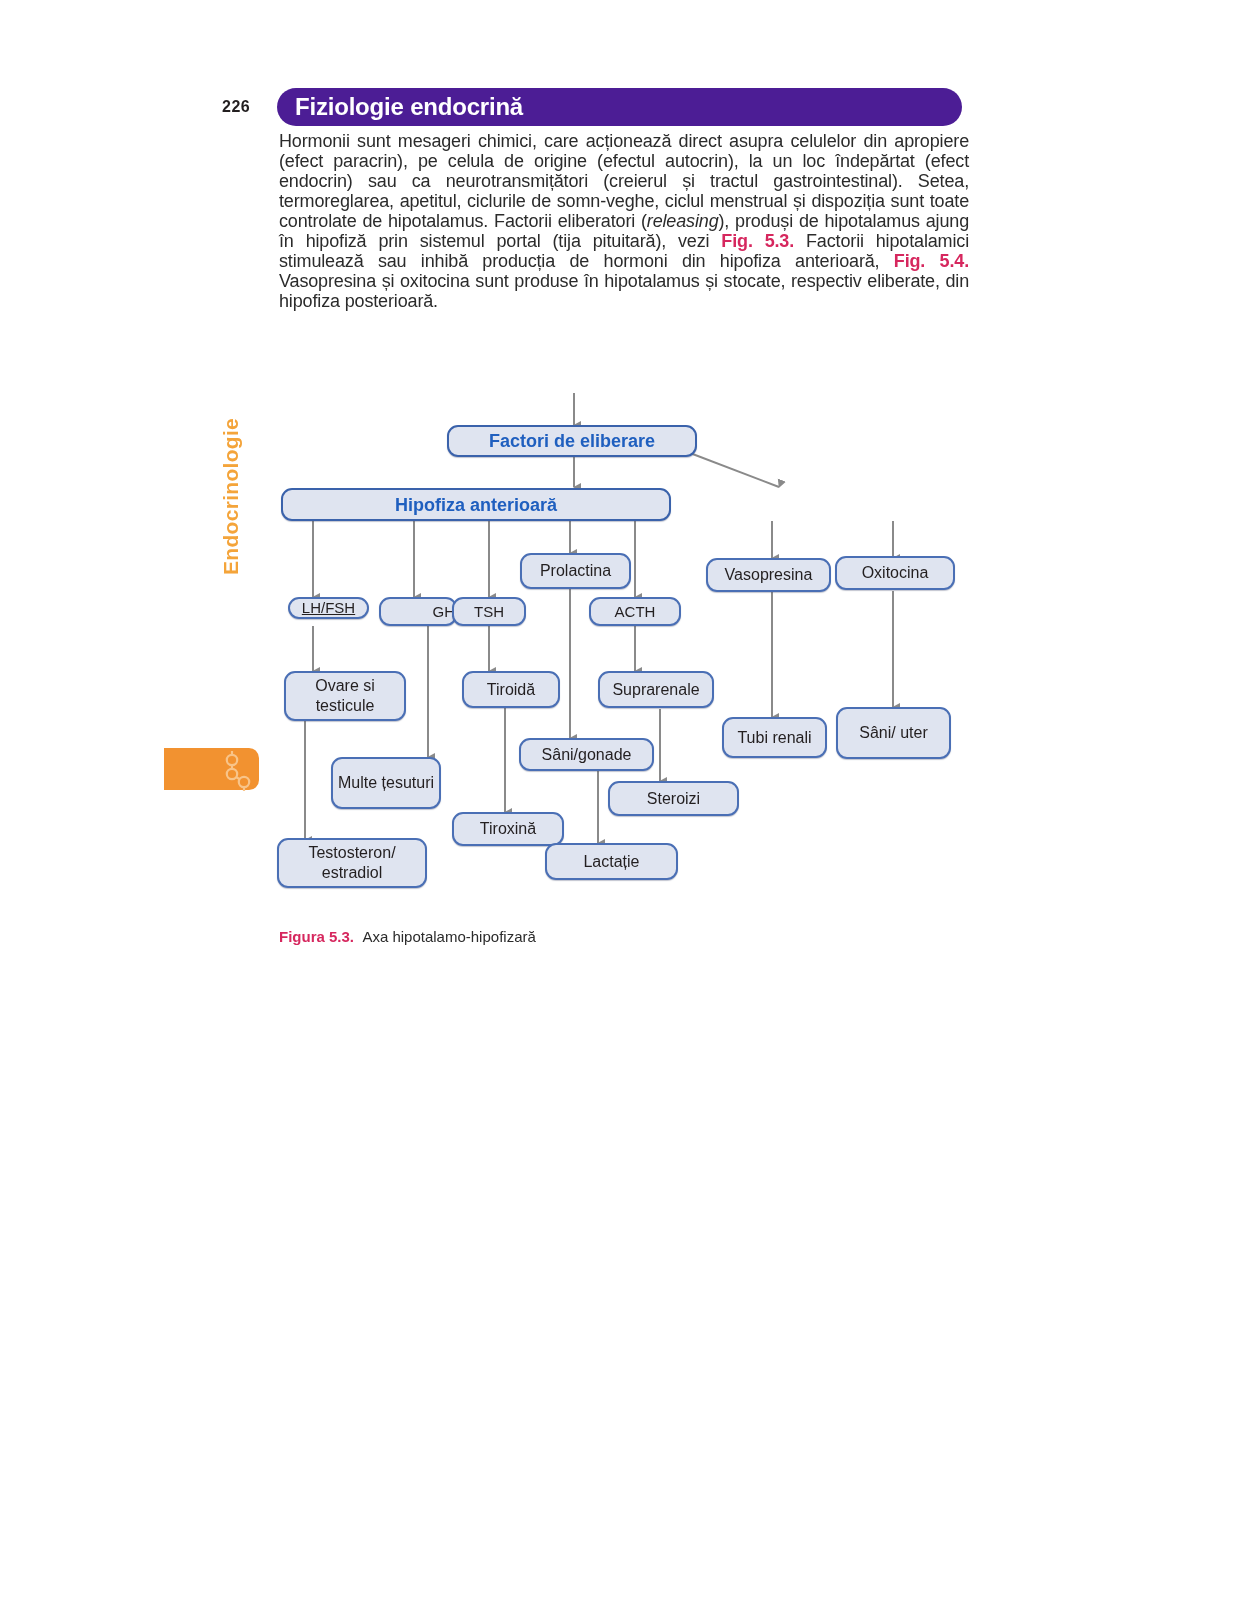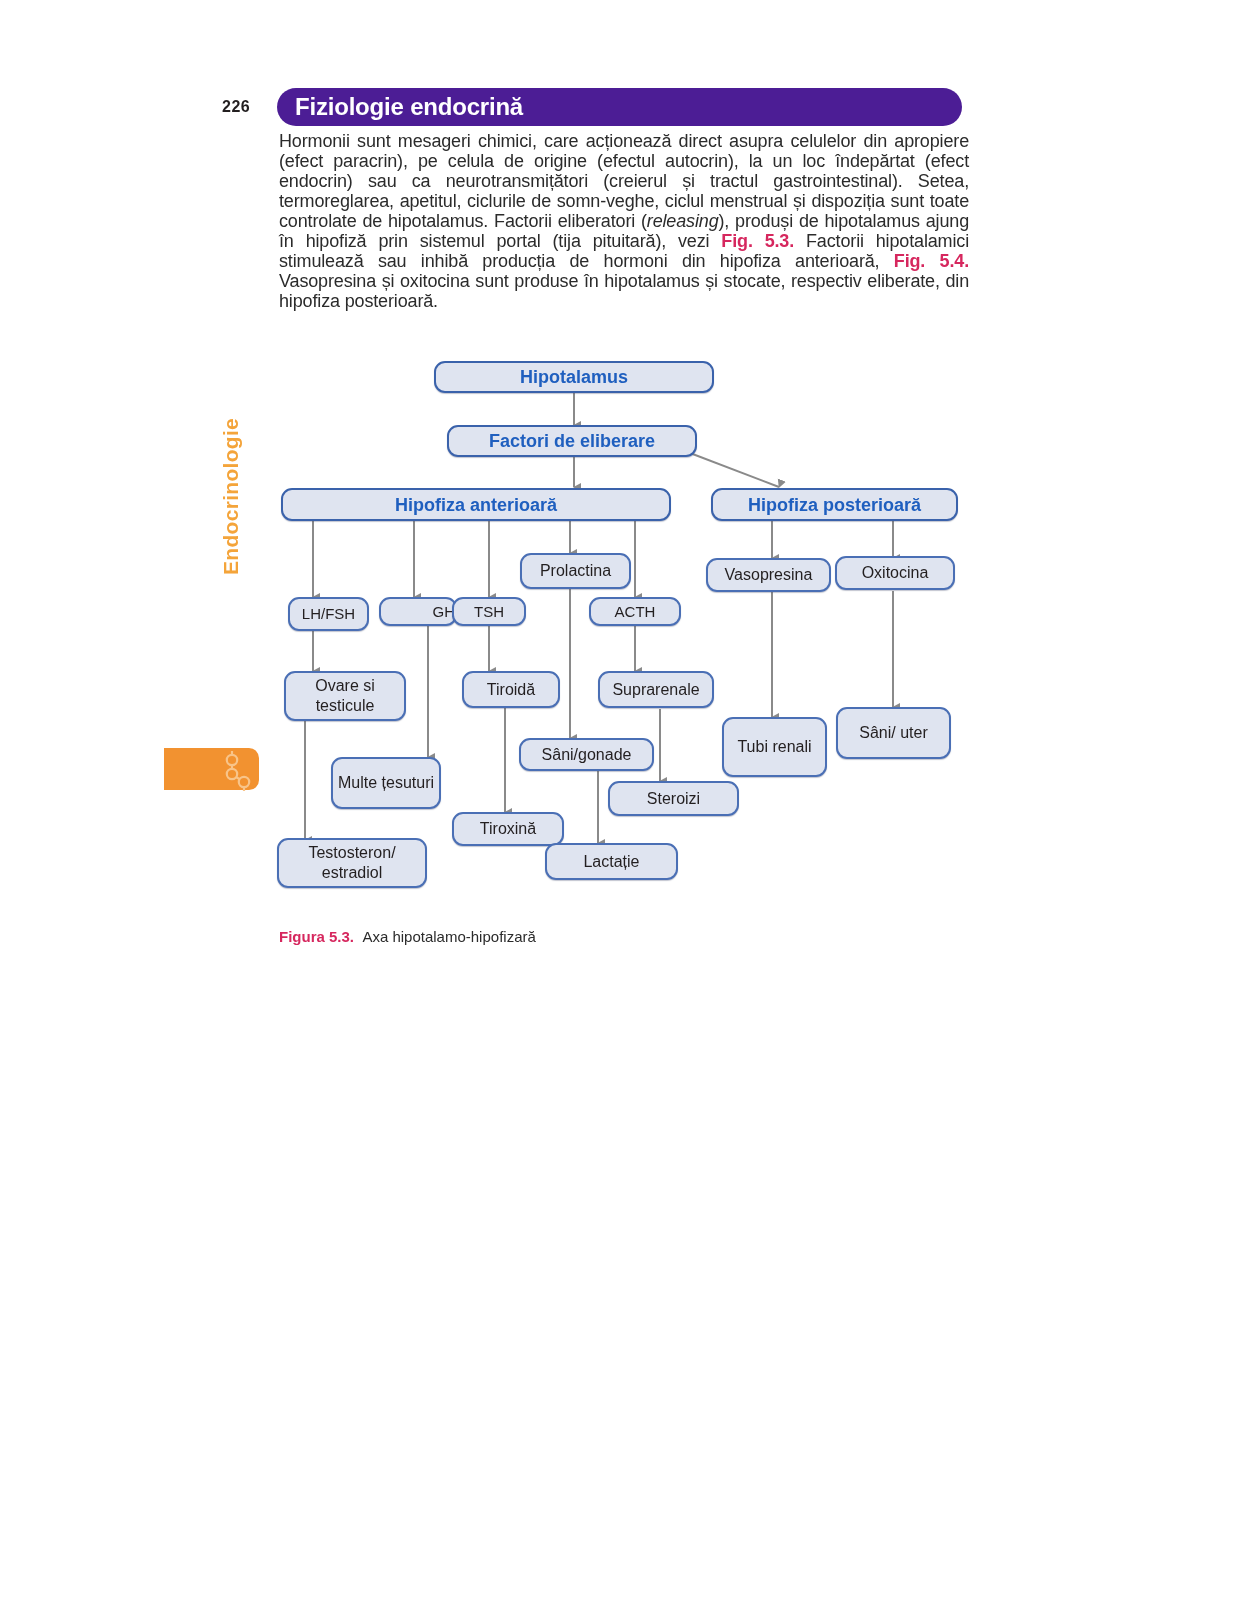--- a/index.html
+++ b/index.html
@@ -194,36 +194,30 @@
       <path d="M772,591 L772,717"></path>
       <path d="M893,591 L893,707"></path>
 
       <path d="M305,719 L305,840"></path>
       <path d="M505,708 L505,812"></path>
       <path d="M660,709 L660,781"></path>
       <path d="M598,771 L598,843"></path>
     </g>
   </svg>
 
-  <div class="node hdr" style="left:434px;top:361px;width:280px;height:32px;">
-    <span>Hipotalamus</span>
-  </div>
 
   <div class="node hdr" style="left:447px;top:425px;width:250px;height:32px;">
     <span>Factori de eliberare</span>
   </div>
 
   <div class="node hdr" style="left:281px;top:488px;width:390px;height:33px;">
     <span>Hipofiza anterioară</span>
   </div>
-  <div class="node hdr" style="left:711px;top:488px;width:247px;height:33px;">
-    <span>Hipofiza posterioară</span>
-  </div>
-
-  <div class="node small" style="left:288px;top:597px;width:81px;height:34px;">
+
+  <div class="node small" style="left:288px;top:597px;width:81px;height:22px;text-decoration:underline;">
     <span>LH/FSH</span>
   </div>
   <div class="node small" style="left:379px;top:597px;width:78px;height:29px;justify-content:flex-end;">
     <span>GH</span>
   </div>
   <div class="node small" style="left:452px;top:597px;width:74px;height:29px;">
     <span>TSH</span>
   </div>
   <div class="node" style="left:520px;top:553px;width:111px;height:36px;">
     <span>Prolactina</span>
@@ -240,21 +234,21 @@
 
   <div class="node" style="left:284px;top:671px;width:122px;height:50px;">
     <span>Ovare si testicule</span>
   </div>
   <div class="node" style="left:462px;top:671px;width:98px;height:37px;">
     <span>Tiroidă</span>
   </div>
   <div class="node" style="left:598px;top:671px;width:116px;height:37px;">
     <span>Suprarenale</span>
   </div>
-  <div class="node" style="left:722px;top:717px;width:105px;height:60px;">
+  <div class="node" style="left:722px;top:717px;width:105px;height:41px;">
     <span>Tubi renali</span>
   </div>
   <div class="node" style="left:836px;top:707px;width:115px;height:52px;">
     <span>Sâni/ uter</span>
   </div>
 
   <div class="node" style="left:331px;top:757px;width:110px;height:52px;">
     <span>Multe țesuturi</span>
   </div>
   <div class="node" style="left:519px;top:738px;width:135px;height:33px;">

